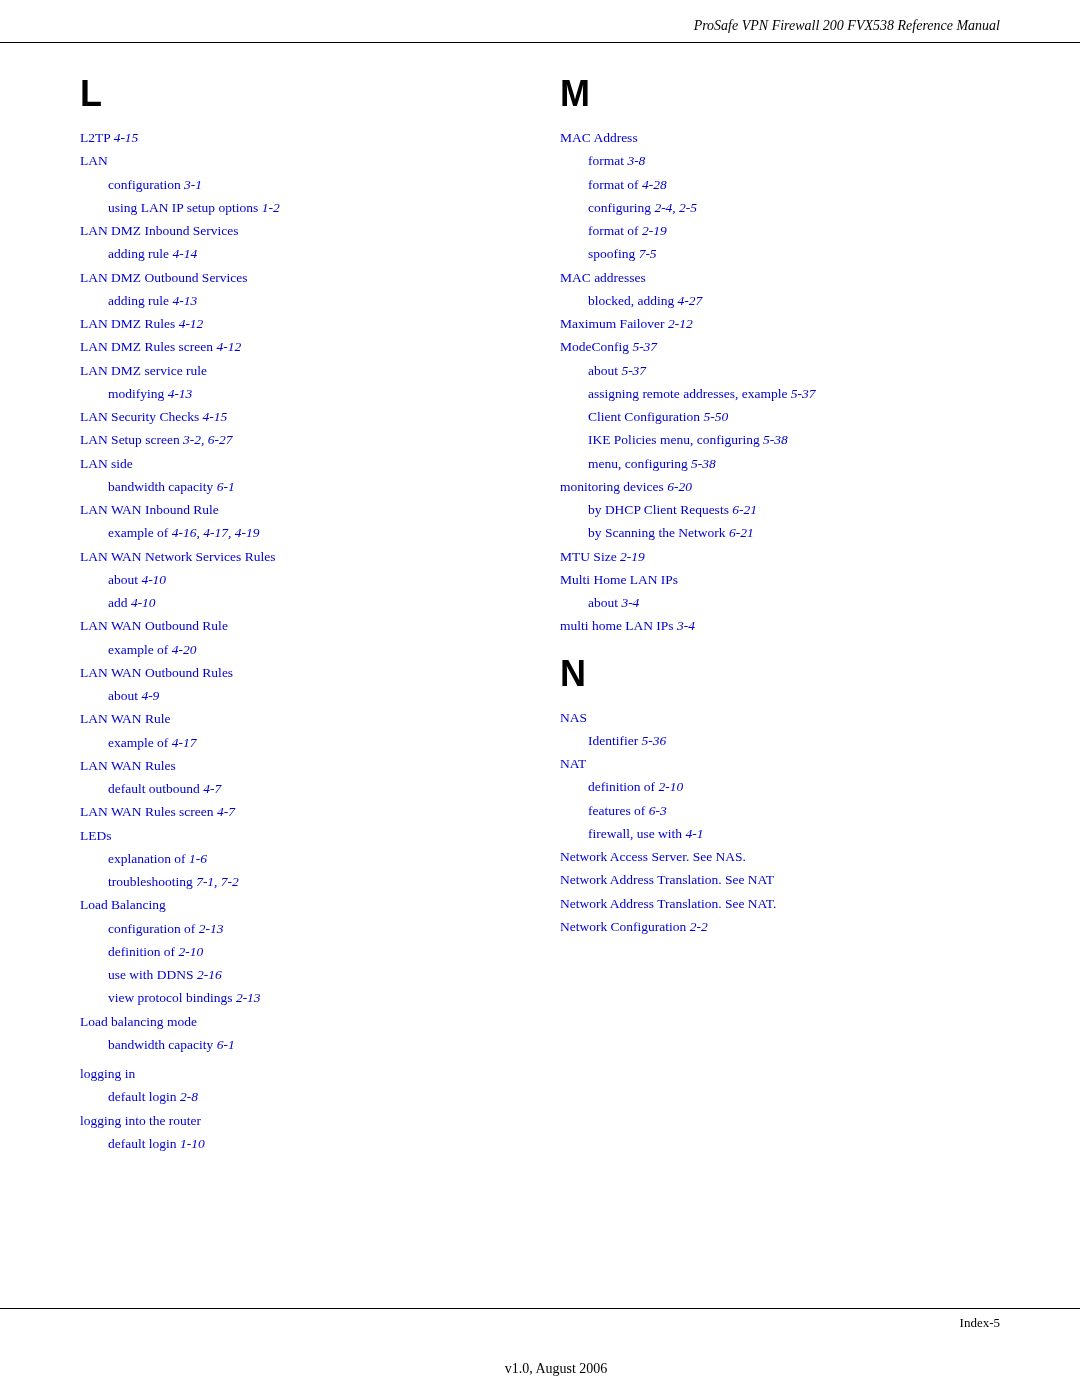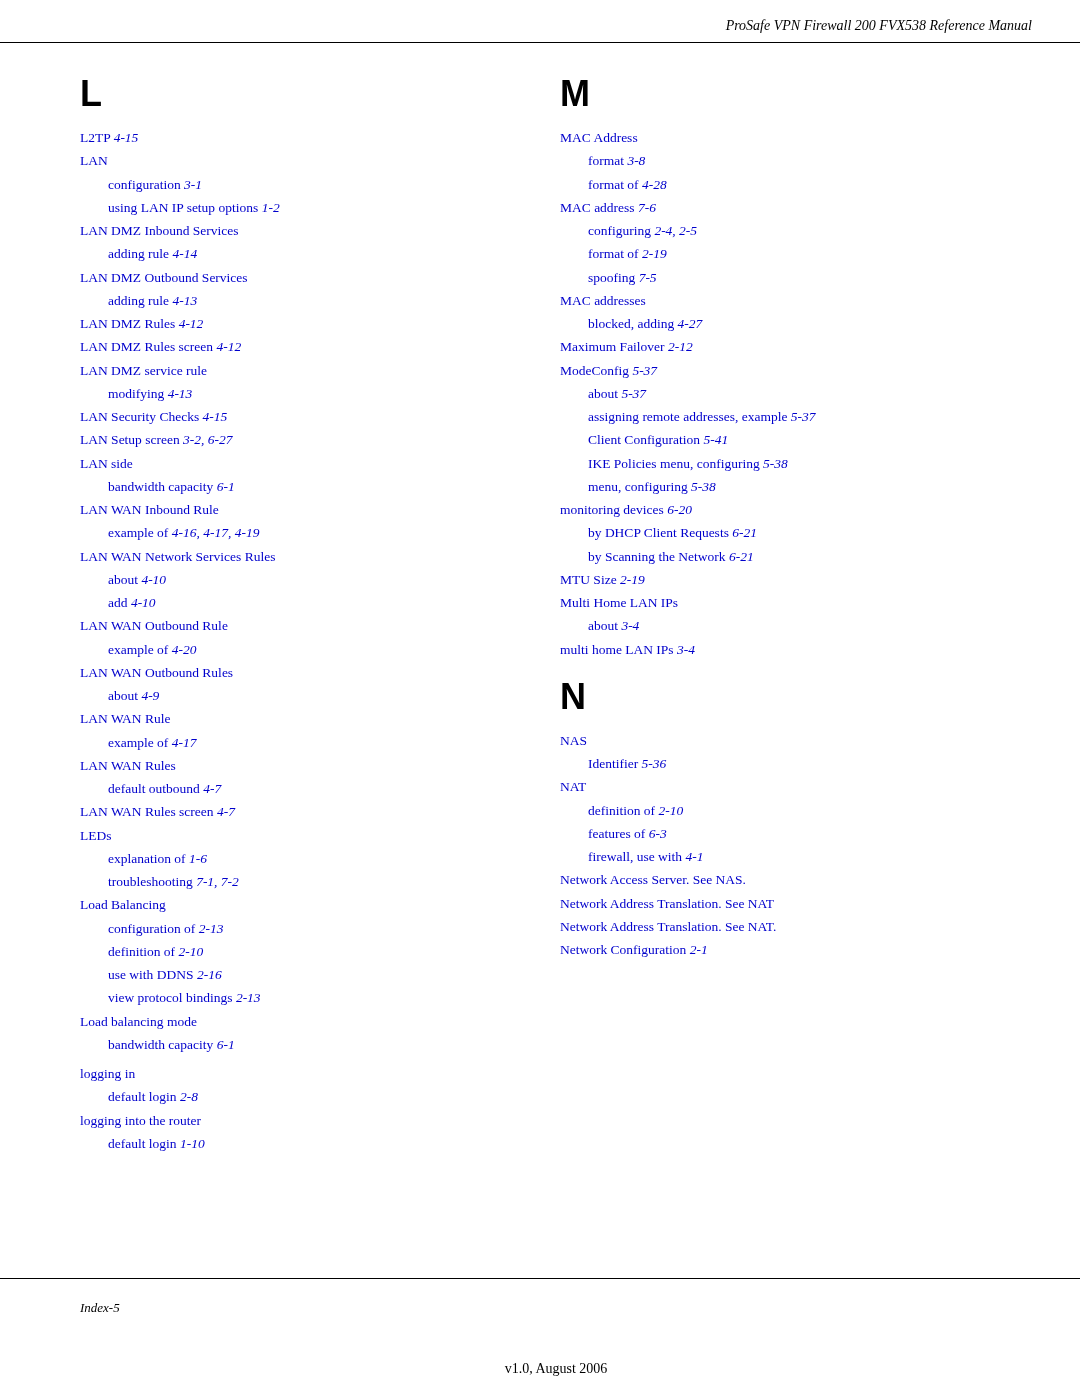--- a/index.html
+++ b/index.html
@@ -13,38 +13,37 @@
       position: relative;
     }
     .page-container {
       width: 1080px;
       min-height: 1397px;
       padding: 0;
       position: relative;
     }
     .header {
       border-bottom: 1.5px solid #000;
-      padding: 18px 48px 8px 80px;
+      padding: 18px 80px 8px 80px;
       text-align: right;
       font-style: italic;
       font-size: 14px;
       color: #000;
       margin-bottom: 0;
     }
     .footer {
       border-top: 1.5px solid #000;
-      padding: 21px 80px;
+      padding: 6px 80px;
       display: flex;
-      justify-content: flex-start;
+      justify-content: flex-end;
       align-items: center;
       position: absolute;
       bottom: 60px;
       left: 0;
       right: 0;
-      font-style: italic;
     }
     .footer-version {
       text-align: center;
       font-size: 14px;
       color: #000;
       position: absolute;
       bottom: 20px;
       left: 12px;
       right: 0;
       text-align: center;
@@ -153,31 +152,30 @@
         </div>
     </div>
 
     <div class="right-column">
       <div id="right-sections">
           <div class="section-letter">M</div>
           <div style="margin-bottom: 16px;">
             <div class="index-entry"><span class="index-main">MAC Address</span></div>
             <div class="index-entry"><span class="index-sub">format <span class="index-pagenum"><em>3-8</em></span></span></div>
             <div class="index-entry"><span class="index-sub">format of <span class="index-pagenum"><em>4-28</em></span></span></div>
-            <div class="index-entry"><span class="index-main">MAC address <span class="index-pagenum"><em>7-6</em></span></span></div>
             <div class="index-entry"><span class="index-sub">configuring <span class="index-pagenum"><em>2-4, 2-5</em></span></span></div>
             <div class="index-entry"><span class="index-sub">format of <span class="index-pagenum"><em>2-19</em></span></span></div>
             <div class="index-entry"><span class="index-sub">spoofing <span class="index-pagenum"><em>7-5</em></span></span></div>
             <div class="index-entry"><span class="index-main">MAC addresses</span></div>
             <div class="index-entry"><span class="index-sub">blocked, adding <span class="index-pagenum"><em>4-27</em></span></span></div>
             <div class="index-entry"><span class="index-main">Maximum Failover <span class="index-pagenum"><em>2-12</em></span></span></div>
             <div class="index-entry"><span class="index-main">ModeConfig <span class="index-pagenum"><em>5-37</em></span></span></div>
             <div class="index-entry"><span class="index-sub">about <span class="index-pagenum"><em>5-37</em></span></span></div>
             <div class="index-entry"><span class="index-sub">assigning remote addresses, example <span class="index-pagenum"><em>5-37</em></span></span></div>
-            <div class="index-entry"><span class="index-sub">Client Configuration <span class="index-pagenum"><em>5-41</em></span></span></div>
+            <div class="index-entry"><span class="index-sub">Client Configuration <span class="index-pagenum"><em>5-50</em></span></span></div>
             <div class="index-entry"><span class="index-sub">IKE Policies menu, configuring <span class="index-pagenum"><em>5-38</em></span></span></div>
             <div class="index-entry"><span class="index-sub">menu, configuring <span class="index-pagenum"><em>5-38</em></span></span></div>
             <div class="index-entry"><span class="index-main">monitoring devices <span class="index-pagenum"><em>6-20</em></span></span></div>
             <div class="index-entry"><span class="index-sub">by DHCP Client Requests <span class="index-pagenum"><em>6-21</em></span></span></div>
             <div class="index-entry"><span class="index-sub">by Scanning the Network <span class="index-pagenum"><em>6-21</em></span></span></div>
             <div class="index-entry"><span class="index-main">MTU Size <span class="index-pagenum"><em>2-19</em></span></span></div>
             <div class="index-entry"><span class="index-main">Multi Home LAN IPs</span></div>
             <div class="index-entry"><span class="index-sub">about <span class="index-pagenum"><em>3-4</em></span></span></div>
             <div class="index-entry"><span class="index-main">multi home LAN IPs <span class="index-pagenum"><em>3-4</em></span></span></div>
           </div>
@@ -185,21 +183,21 @@
           <div style="margin-bottom: 16px;">
             <div class="index-entry"><span class="index-main">NAS</span></div>
             <div class="index-entry"><span class="index-sub">Identifier <span class="index-pagenum"><em>5-36</em></span></span></div>
             <div class="index-entry"><span class="index-main">NAT</span></div>
             <div class="index-entry"><span class="index-sub">definition of <span class="index-pagenum"><em>2-10</em></span></span></div>
             <div class="index-entry"><span class="index-sub">features of <span class="index-pagenum"><em>6-3</em></span></span></div>
             <div class="index-entry"><span class="index-sub">firewall, use with <span class="index-pagenum"><em>4-1</em></span></span></div>
             <div class="index-entry"><span class="index-main">Network Access Server. See NAS.</span></div>
             <div class="index-entry"><span class="index-main">Network Address Translation. See NAT</span></div>
             <div class="index-entry"><span class="index-main">Network Address Translation. See NAT.</span></div>
-            <div class="index-entry"><span class="index-main">Network Configuration <span class="index-pagenum"><em>2-1</em></span></span></div>
+            <div class="index-entry"><span class="index-main">Network Configuration <span class="index-pagenum"><em>2-2</em></span></span></div>
           </div>
         </div>
     </div>
 
   </div>
 
   <div class="footer">
     <span></span>
     <span style="font-size:13px;">Index-5</span>
   </div>

